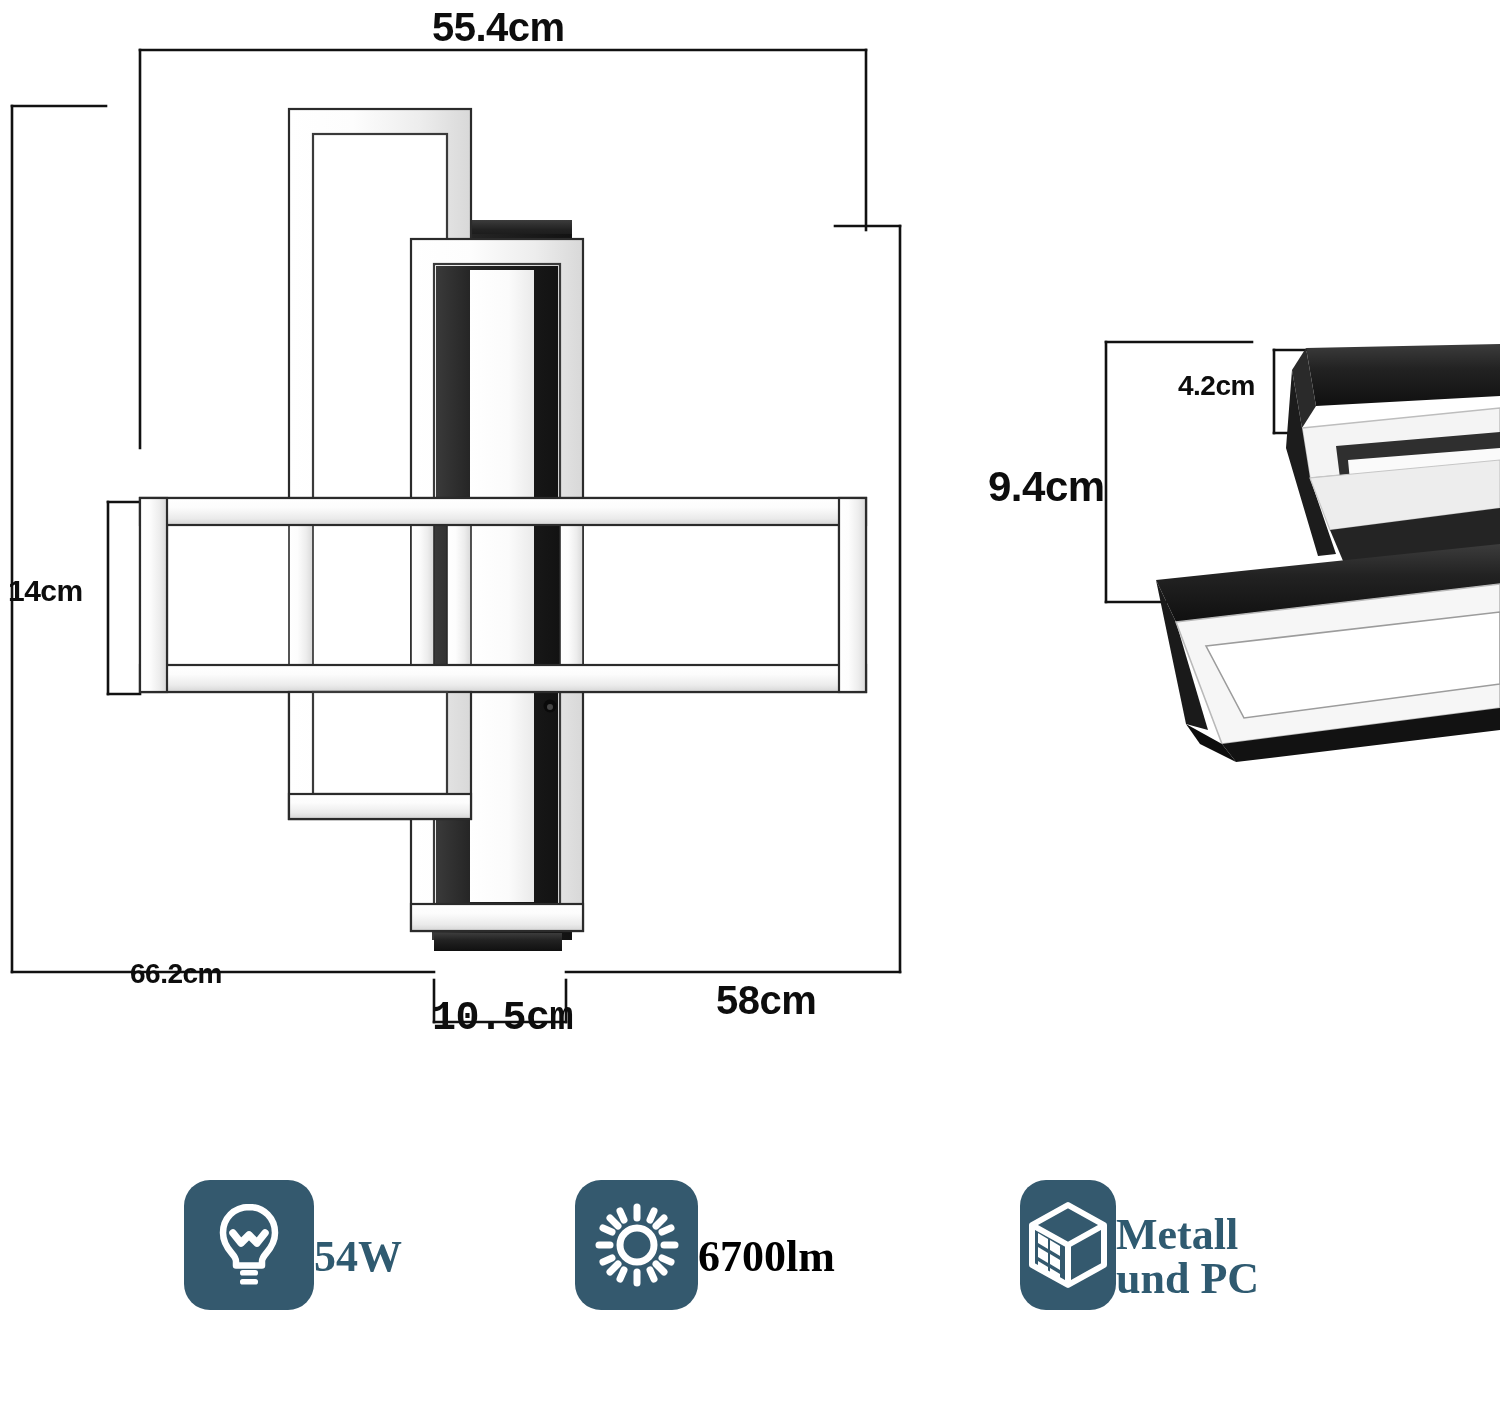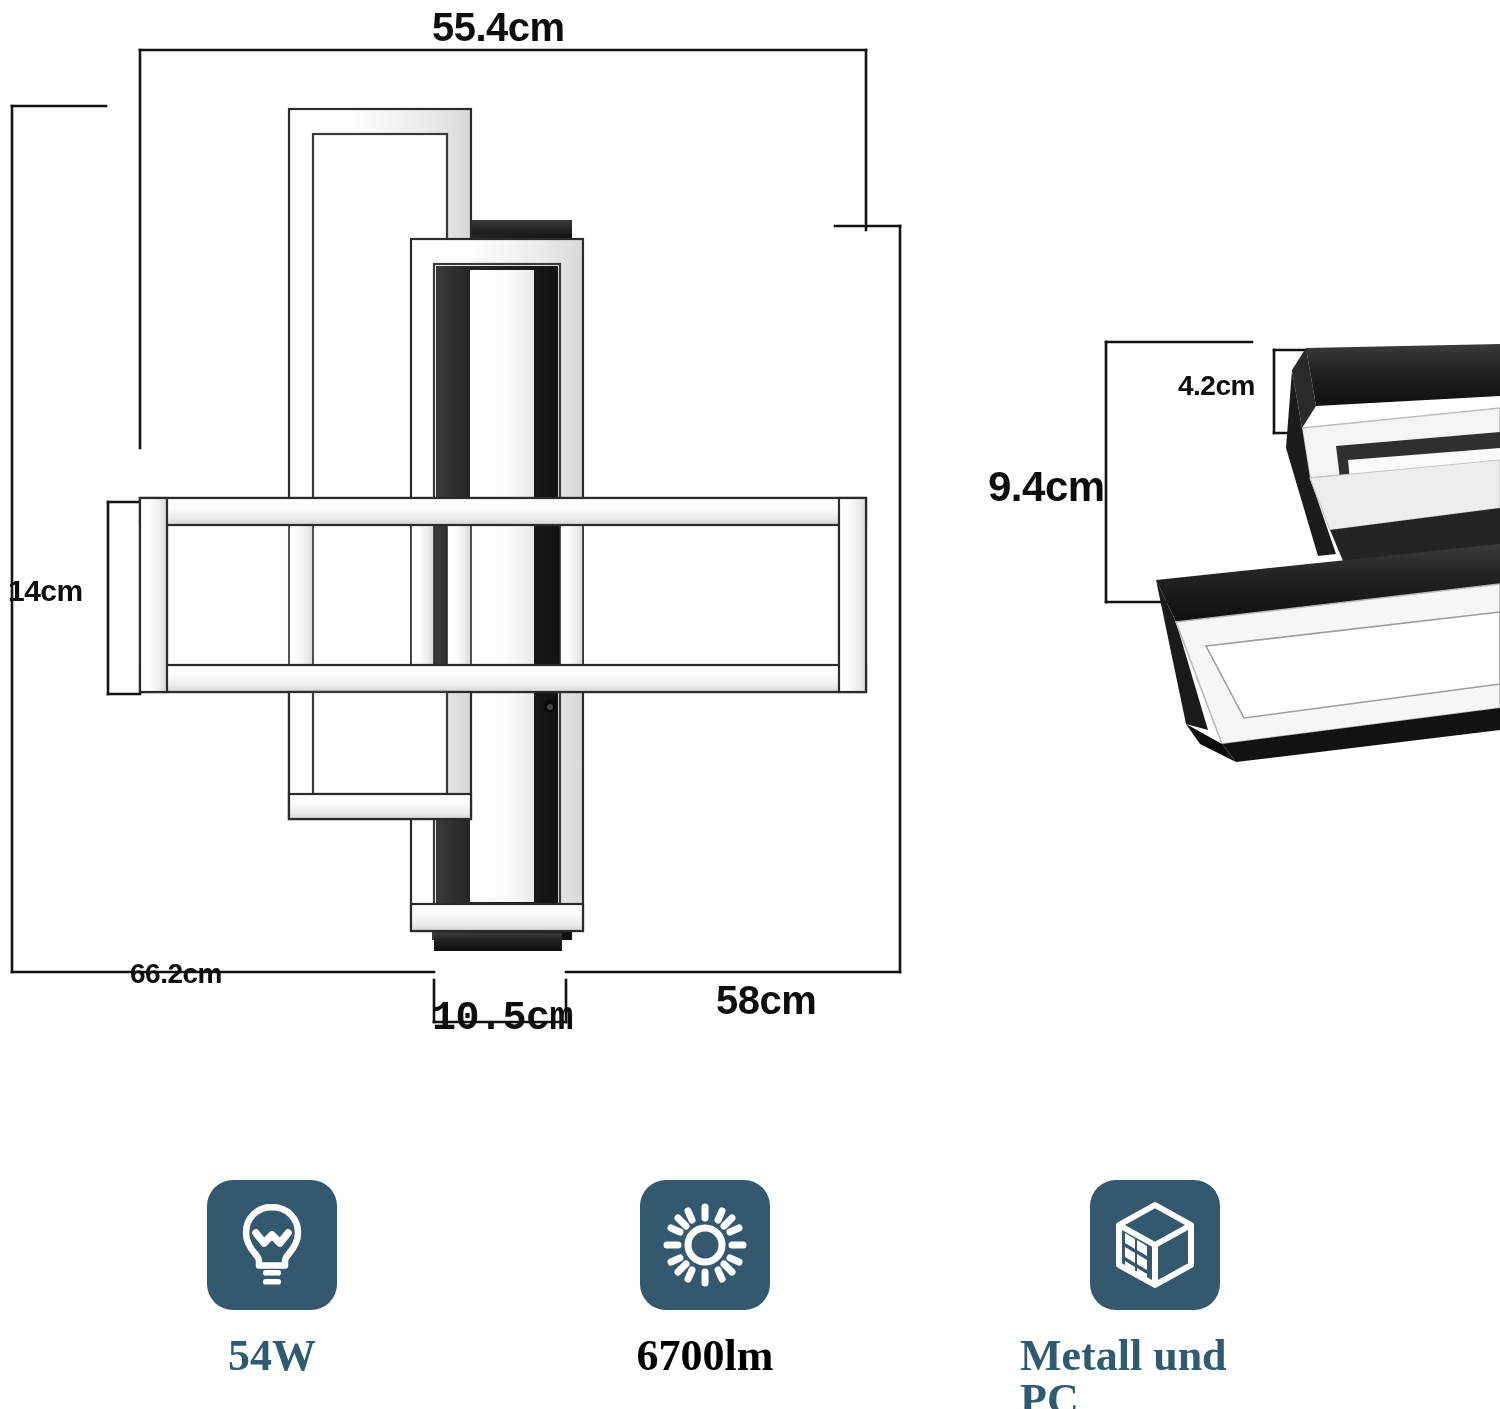--- a/index.html
+++ b/index.html
@@ -30,21 +30,21 @@
   #dim-42  {left:1178px;top:362px;font-size:28px;text-align:right;}
   #dim-94  {left:988px;top:455px;font-size:42px;}
 
   
   .features{
     position:absolute;left:0;top:1172px;width:1500px;height:230px;
     display:flex;justify-content:flex-start;align-items:flex-start;
   }
   .feature{
     position:absolute;
-    display:flex;flex-direction:column;align-items:center;justify-content:flex-end;
+    display:flex;flex-direction:row;align-items:center;justify-content:flex-end;
   }
   #feature-0{left:142px;width:260px;}
   #feature-1{left:575px;width:260px;}
   #feature-2{left:1020px;width:270px;}
   .badge{
     width:130px;height:130px;border-radius:26px;
     display:flex;align-items:center;justify-content:center;
   }
   .flabel{
     margin-top:24px;

